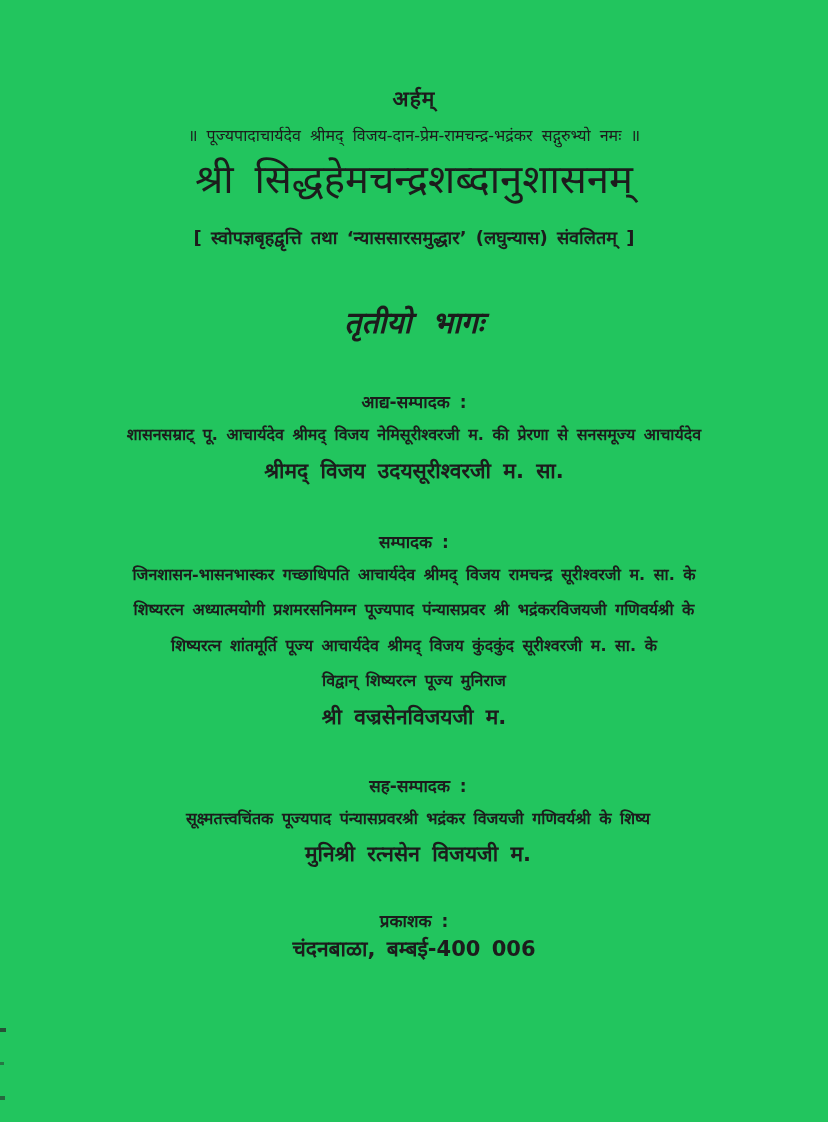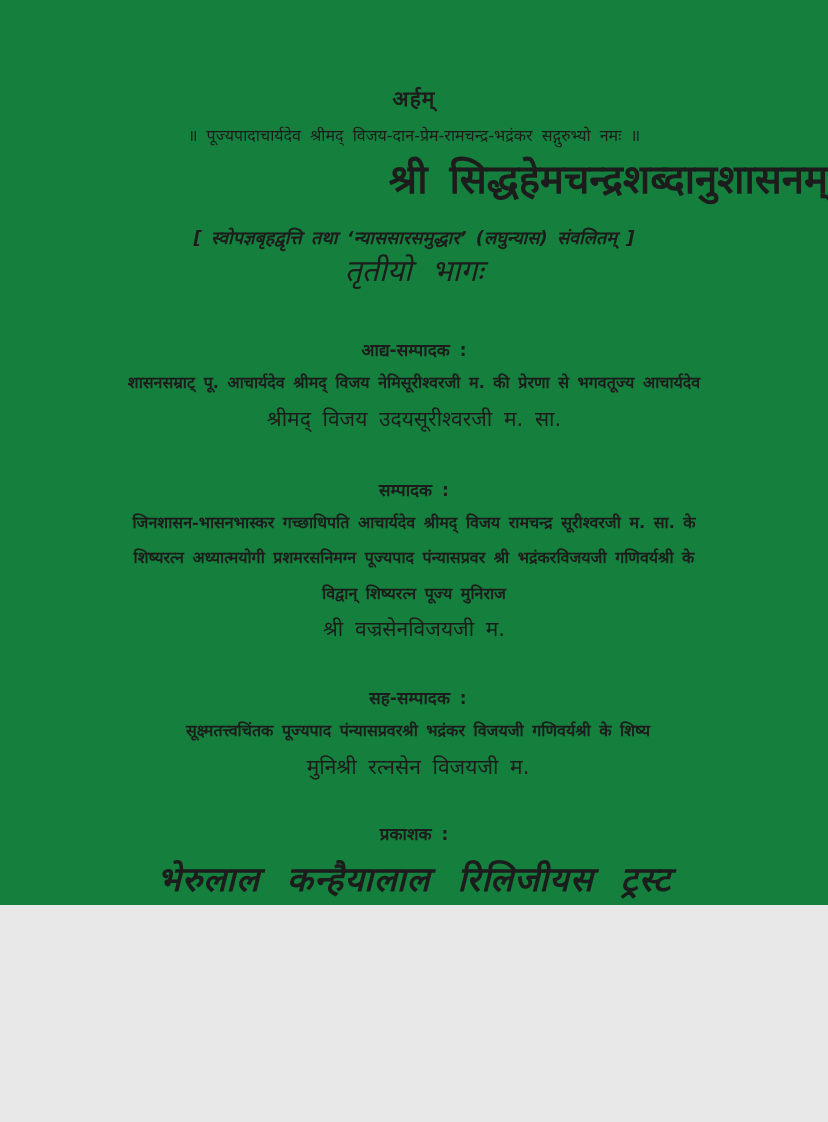--- a/index.html
+++ b/index.html
@@ -3,23 +3,23 @@
 <meta charset="utf-8">
 <style>
   html, body {
     margin: 0;
     padding: 0;
     background: #e8e8e8;
   }
   .page {
     position: relative;
     width: 828px;
-    height: 905px;
+    height: 1122px;
     margin: 0 auto;
-    background: #15803d;
+    background: #22c55e;
     color: #1c1c1c;
     font-family: "DejaVu Sans", "Liberation Sans", sans-serif;
     text-align: center;
     overflow: hidden;
     box-sizing: border-box;
   }
   .invocation {
     padding-top: 84px;
     font-size: 21px;
     font-weight: 700;
@@ -32,56 +32,55 @@
     word-spacing: 4px;
   }
   .author-line {
     margin-top: 9px;
     font-size: 22px;
     font-weight: 700;
   }
   .title {
     margin: 4px 0 17px 0;
     font-size: 40px;
-    font-weight: 700;
+    font-weight: 400;
     line-height: 1.45;
     word-spacing: 8px;
-    text-align: right;
   }
   .subtitle {
     margin-top: 6px;
     font-size: 18px;
     font-weight: 700;
     word-spacing: 3px;
-    font-style: italic;
   }
   .volume {
+    margin-top: 52px;
     font-size: 30px;
     font-style: italic;
-    font-weight: 400;
+    font-weight: 700;
     word-spacing: 10px;
   }
   .section { margin-top: 0; }
   .sec-heading {
     font-size: 17px;
     font-weight: 700;
     word-spacing: 4px;
   }
   .sec-line {
     margin: 8px auto 0 auto;
     max-width: 690px;
     font-size: 16px;
     font-weight: 600;
     line-height: 1.72;
     word-spacing: 3px;
   }
   .sec-name {
     margin-top: 7px;
     font-size: 21px;
-    font-weight: 400;
+    font-weight: 700;
     word-spacing: 5px;
   }
   .sec-first   { margin-top: 48px; }
   .sec-editor  { margin-top: 46px; }
   .sec-co      { margin-top: 44px; margin-left: 8px; }
   .sec-pub     { margin-top: 42px; }
   .pub-name {
     margin-top: 10px;
     font-size: 34px;
     font-style: italic;
@@ -117,41 +116,41 @@
 
 
   <h1 class="title">श्री सिद्धहेमचन्द्रशब्दानुशासनम्</h1>
 
   <div class="subtitle">[ स्वोपज्ञबृहद्वृत्ति तथा ‘न्याससारसमुद्धार’ (लघुन्यास) संवलितम् ]</div>
 
   <div class="volume">तृतीयो भागः</div>
 
   <div class="section sec-first">
     <div class="sec-heading">आद्य-सम्पादक :</div>
-    <div class="sec-line">शासनसम्राट् पू. आचार्यदेव श्रीमद् विजय नेमिसूरीश्वरजी म. की प्रेरणा से भगवतूज्य आचार्यदेव</div>
+    <div class="sec-line">शासनसम्राट् पू. आचार्यदेव श्रीमद् विजय नेमिसूरीश्वरजी म. की प्रेरणा से सनसमूज्य आचार्यदेव</div>
     <div class="sec-name">श्रीमद् विजय उदयसूरीश्वरजी म. सा.</div>
   </div>
 
   <div class="section sec-editor">
     <div class="sec-heading">सम्पादक :</div>
     <div class="sec-line">जिनशासन-भासनभास्कर गच्छाधिपति आचार्यदेव श्रीमद् विजय रामचन्द्र सूरीश्वरजी म. सा. के</div>
     <div class="sec-line">शिष्यरत्न अध्यात्मयोगी प्रशमरसनिमग्न पूज्यपाद पंन्यासप्रवर श्री भद्रंकरविजयजी गणिवर्यश्री के</div>
+    <div class="sec-line">शिष्यरत्न शांतमूर्ति पूज्य आचार्यदेव श्रीमद् विजय कुंदकुंद सूरीश्वरजी म. सा. के</div>
     <div class="sec-line">विद्वान् शिष्यरत्न पूज्य मुनिराज</div>
     <div class="sec-name">श्री वज्रसेनविजयजी म.</div>
   </div>
 
   <div class="section sec-co">
     <div class="sec-heading">सह-सम्पादक :</div>
     <div class="sec-line">सूक्ष्मतत्त्वचिंतक पूज्यपाद पंन्यासप्रवरश्री भद्रंकर विजयजी गणिवर्यश्री के शिष्य</div>
     <div class="sec-name">मुनिश्री रत्नसेन विजयजी म.</div>
   </div>
 
   <div class="section sec-pub">
     <div class="sec-heading">प्रकाशक :</div>
-    <div class="pub-name">भेरुलाल कन्हैयालाल रिलिजीयस ट्रस्ट</div>
     <div class="pub-address">चंदनबाळा, बम्बई-400 006</div>
   </div>
 
   <div class="artifact a1"></div>
   <div class="artifact a2"></div>
   <div class="artifact a3"></div>
 
 </div>
 
 </body></html>

